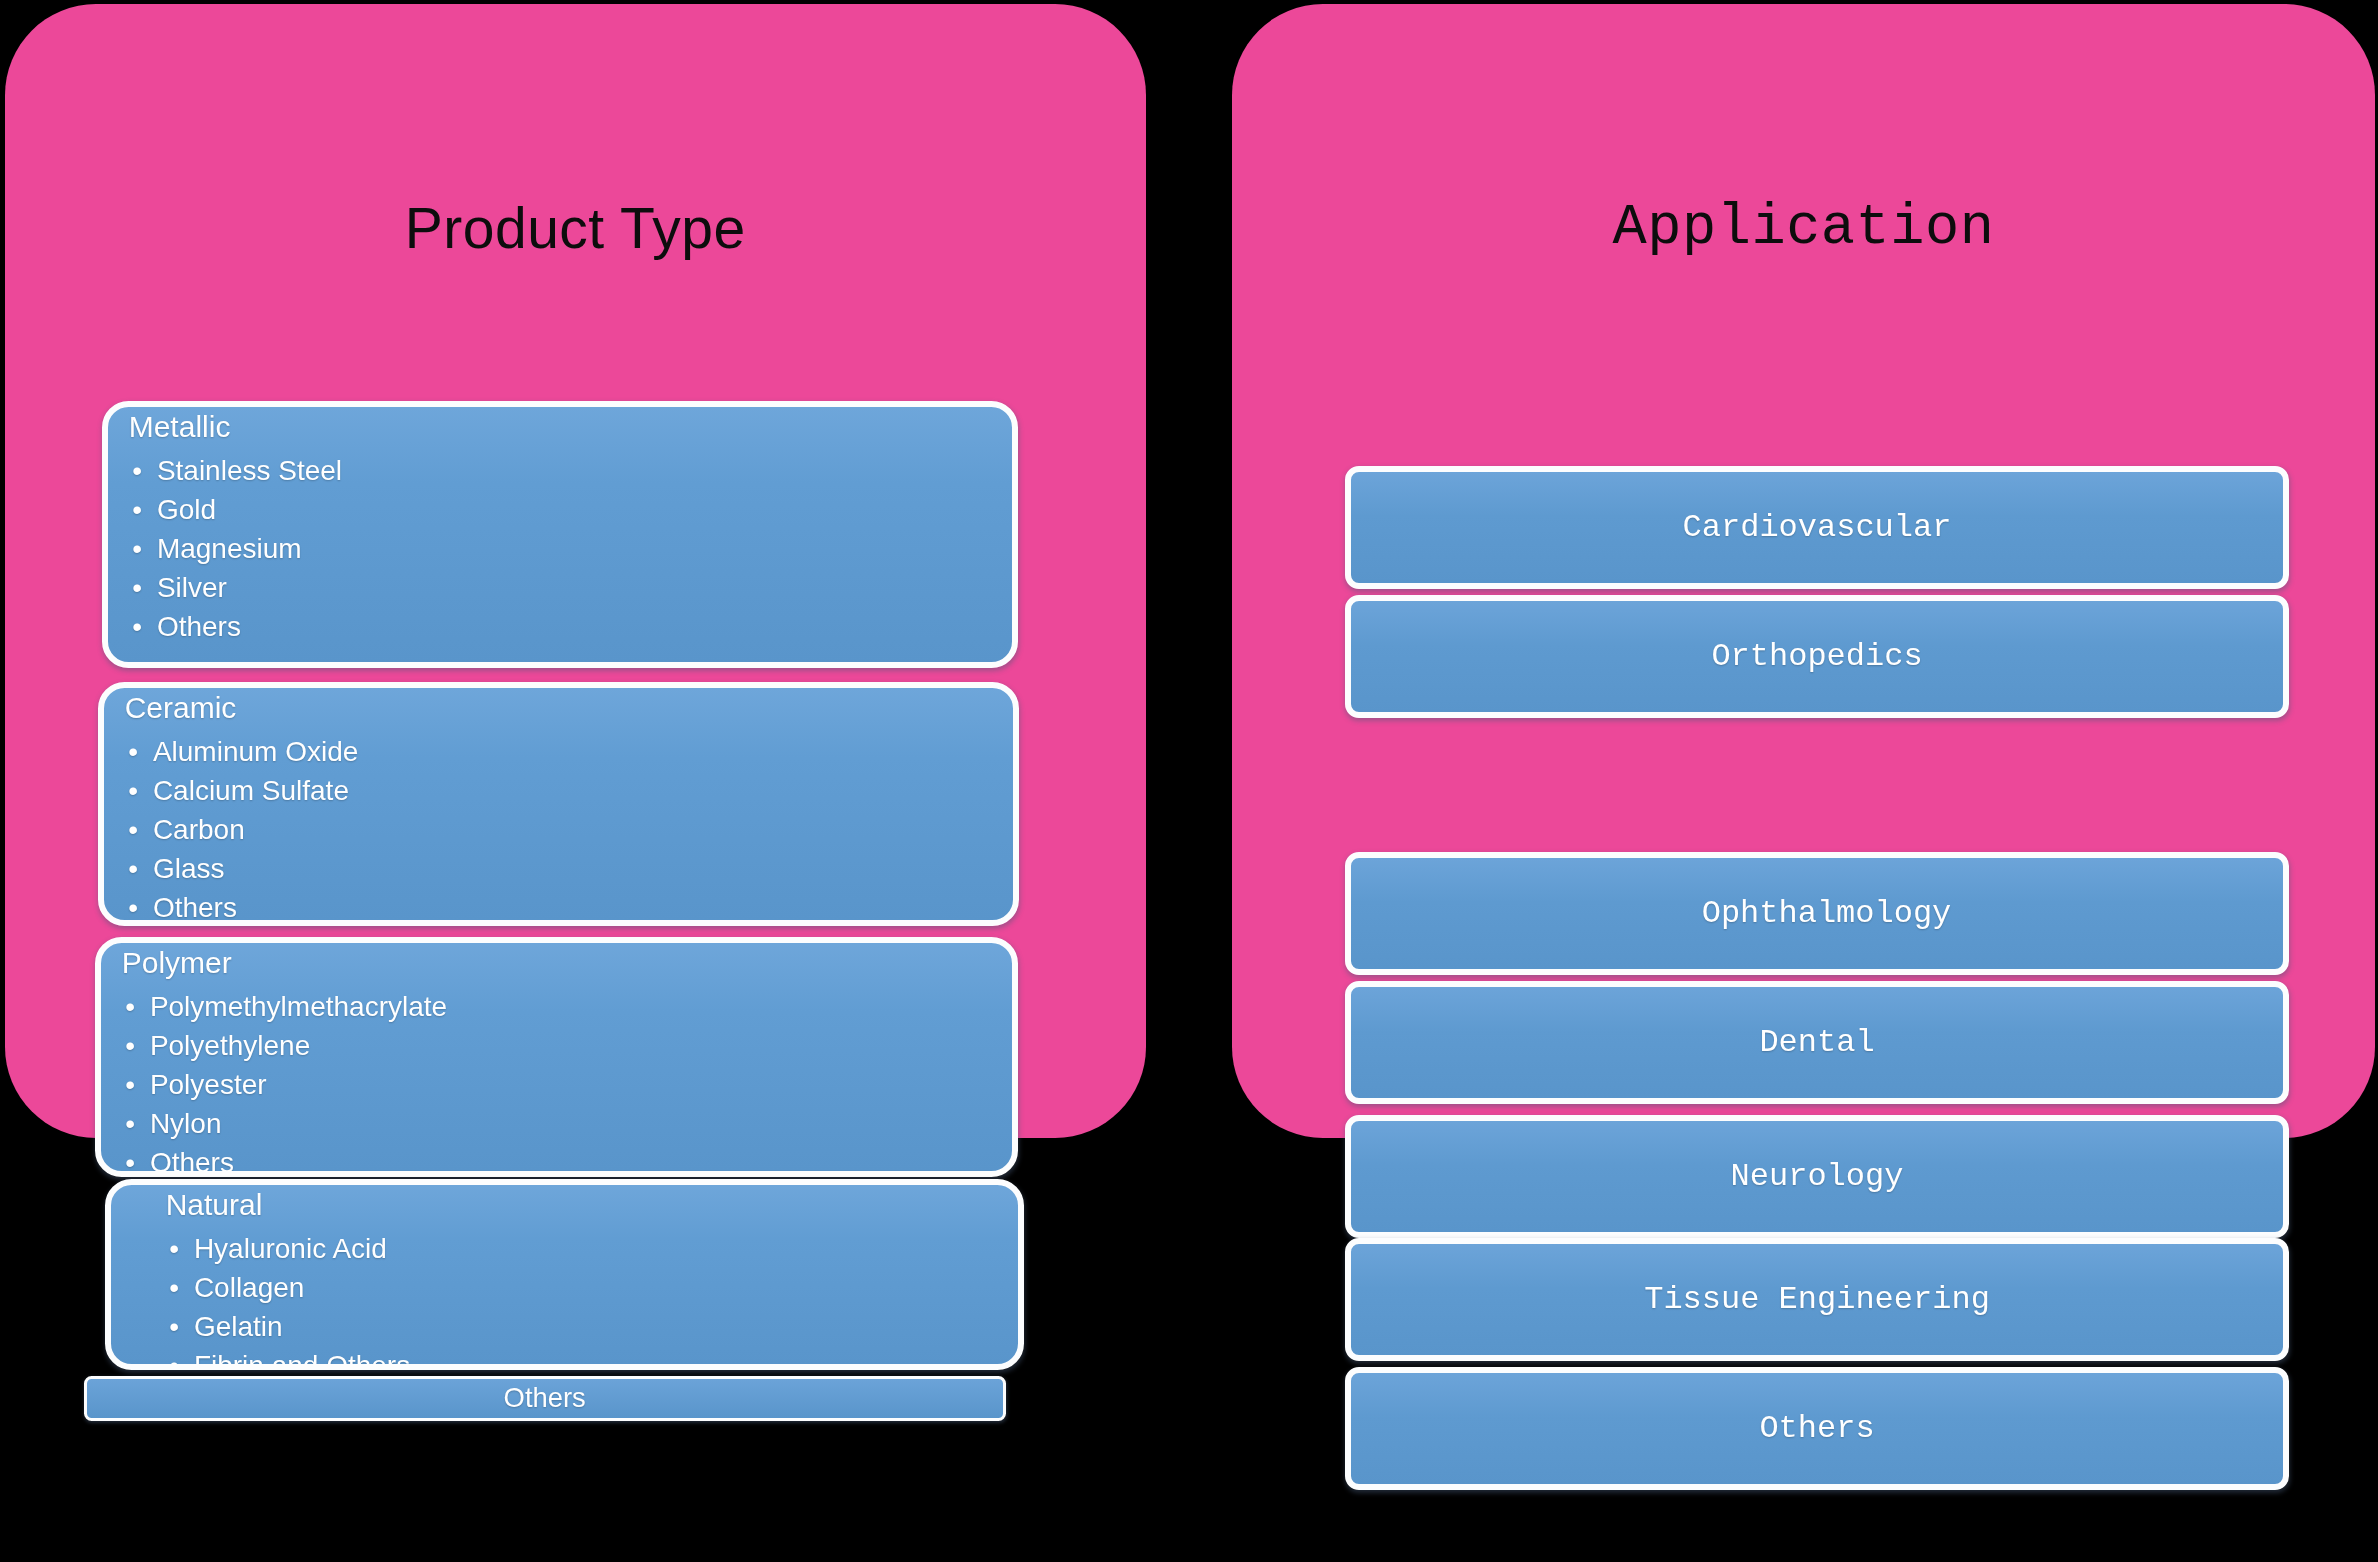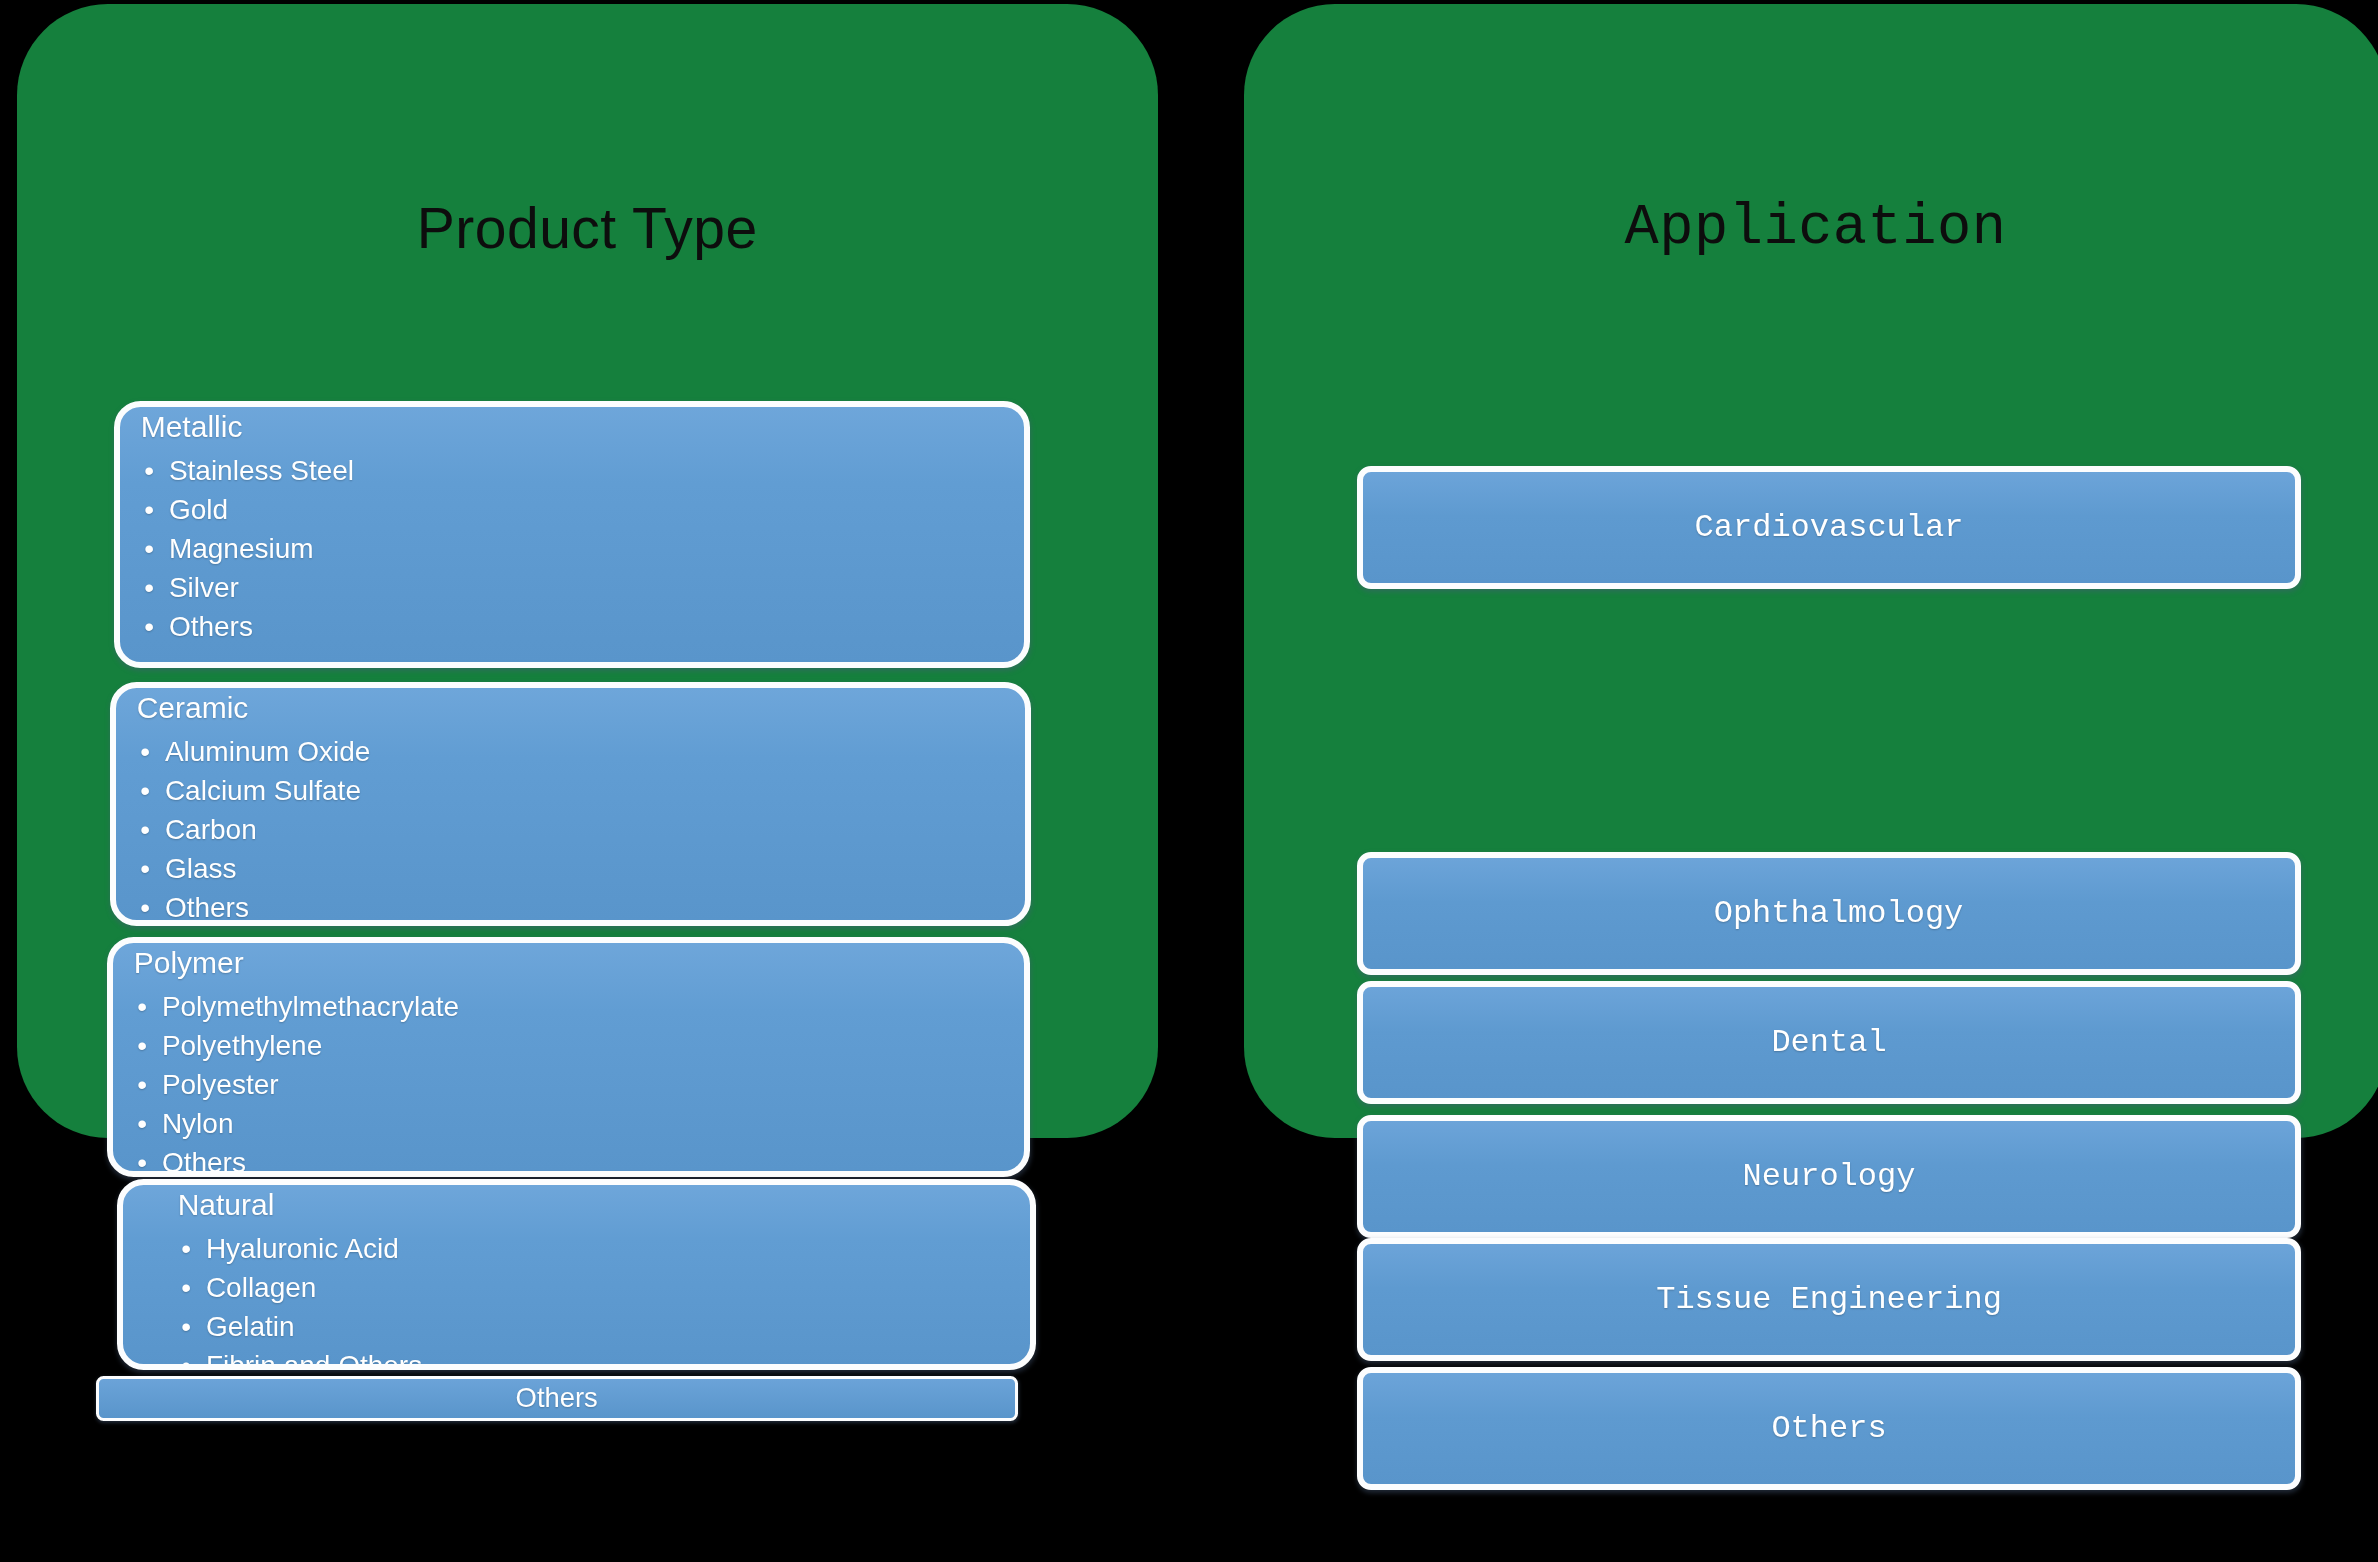--- a/index.html
+++ b/index.html
@@ -11,23 +11,22 @@
     position: relative;
     width: 2378px;
     height: 1562px;
     overflow: hidden;
     font-family: "Liberation Sans", sans-serif;
   }
   .panel {
     position: absolute;
     top: 3.8px;
     height: 1134px;
-    background: #15803d;
+    background: #ec4899;
     border-radius: 91px;
-    margin-left: 12px;
   }
   #left-panel  { left: 4.7px;    width: 1141px; }
   #right-panel { left: 1232px; width: 1143px; font-family: Liberation Mono, monospace; }
 
   .panel-title {
     position: absolute;
     top: 189px;
     left: 0;
     width: 100%;
     text-align: center;
@@ -226,20 +225,23 @@
     <span>Others</span>
   </div>
 </div>
 
 <div class="panel" id="right-panel">
   <div class="panel-title">Application</div>
 
   <div class="rp-box" id="rp-box-0">
     <span>Cardiovascular</span>
   </div>
+  <div class="rp-box" id="rp-box-1">
+    <span>Orthopedics</span>
+  </div>
   <div class="rp-box" id="rp-box-3">
     <span>Ophthalmology</span>
   </div>
   <div class="rp-box" id="rp-box-4">
     <span>Dental</span>
   </div>
   <div class="rp-box" id="rp-box-5">
     <span>Neurology</span>
   </div>
   <div class="rp-box" id="rp-box-6">

